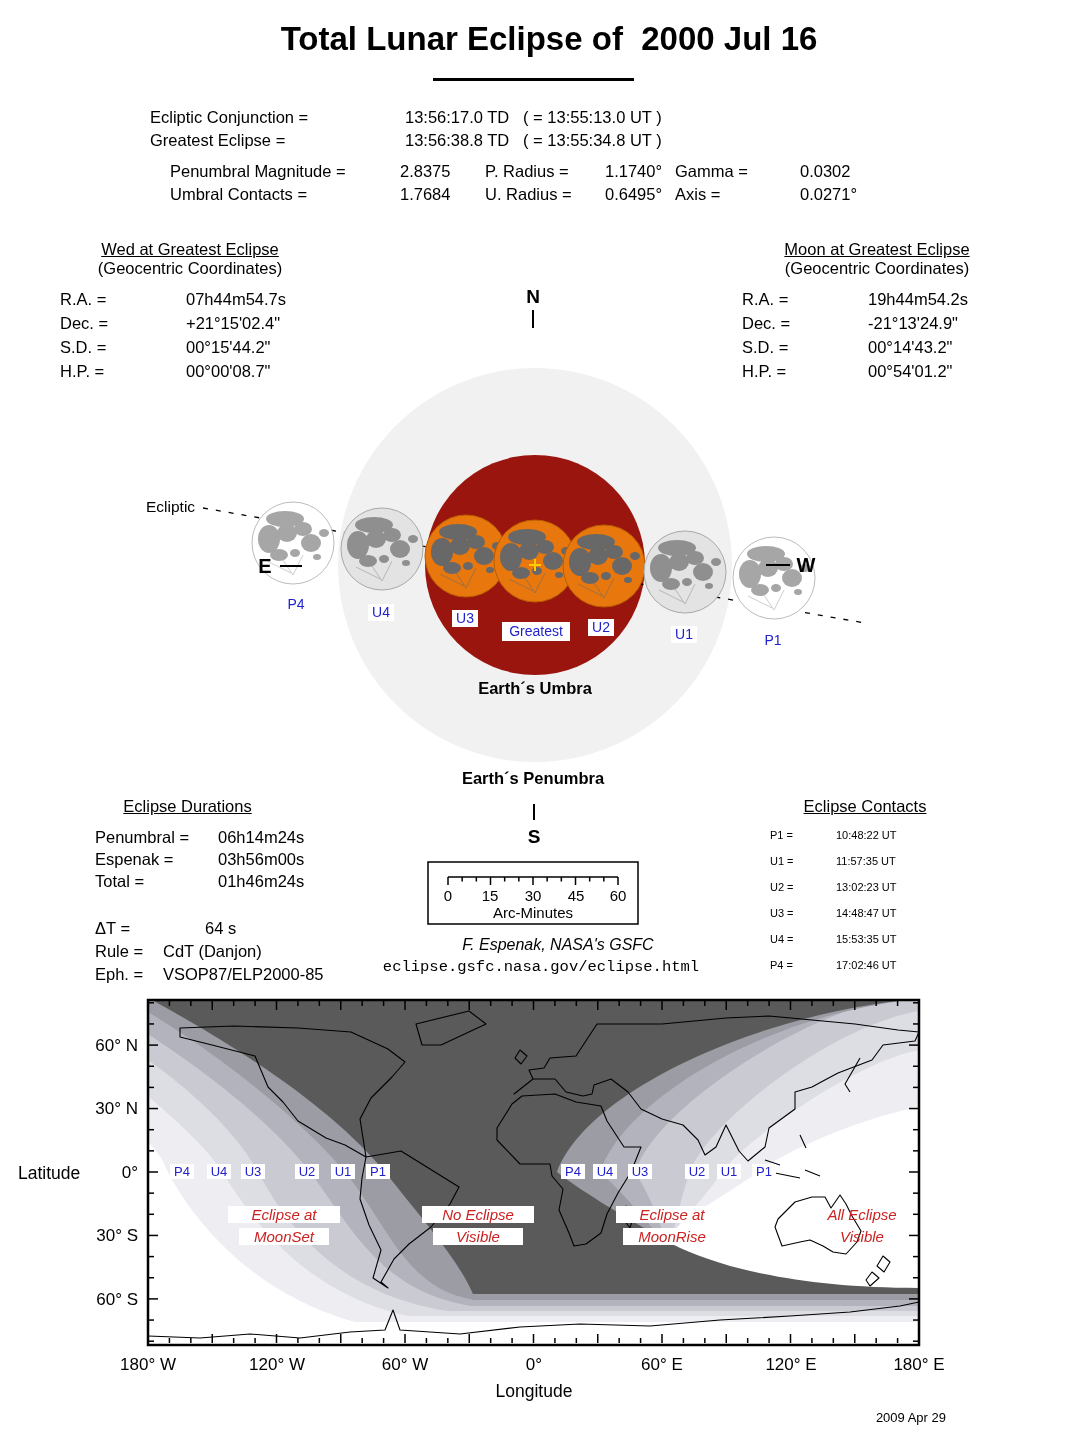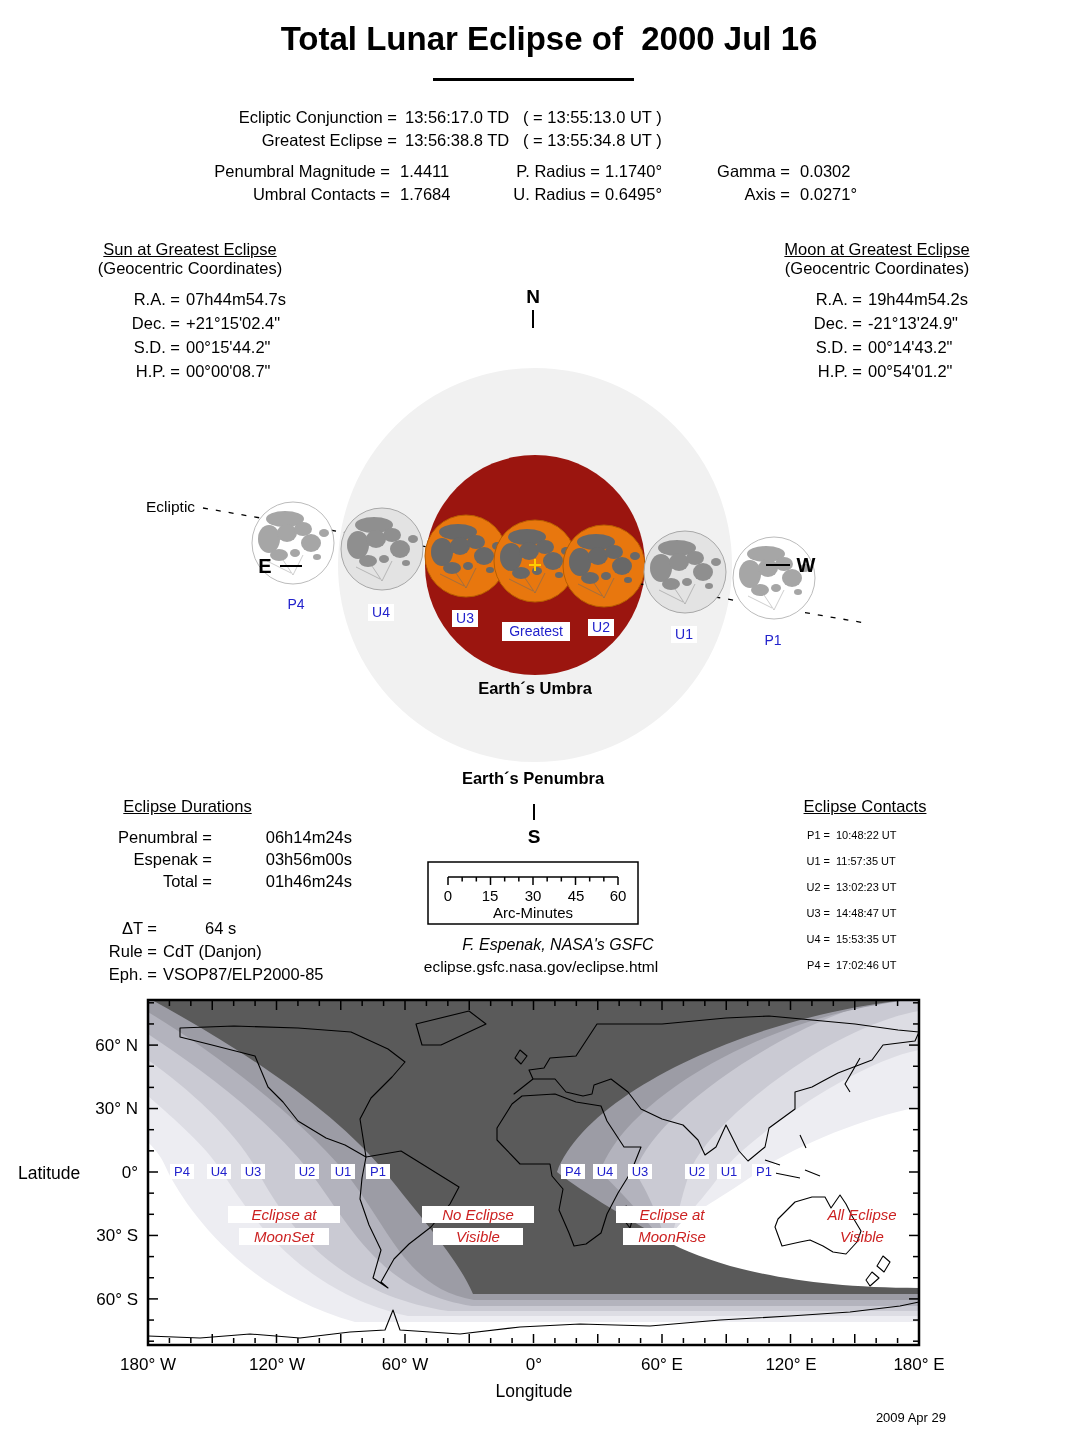--- a/index.html
+++ b/index.html
@@ -2,41 +2,41 @@
 <html><head>
 <meta charset="utf-8">
 <style>
   html,body{margin:0;padding:0;background:#fff;}
   .page{position:relative;width:1082px;height:1446px;background:#fff;overflow:hidden;
         font-family:"Liberation Sans","DejaVu Sans",sans-serif;color:#000;}
   .abs{position:absolute;}
   .title{left:8px;top:20px;width:1082px;text-align:center;font-size:33px;font-weight:bold;white-space:pre;}
   .title-rule{left:433px;top:78px;width:201px;height:3px;background:#000;}
   .grid{display:grid;}
-  .r{text-align:right;}
+  .r{}
   .l{text-align:left;white-space:pre;}
   .fs16{font-size:16.5px;line-height:23px;}
   .conj{left:150px;top:106px;grid-template-columns:247px 8px auto;}
   .mag{left:170px;top:160px;grid-template-columns:220px 95px 115px 75px 115px 90px;}
   .mag div{line-height:23px;}
   .saros{left:0;top:214px;width:1082px;text-align:center;font-size:16.5px;}
   .saros span{margin:0 21px;}
   .colhead{font-size:16.5px;font-weight:normal;text-align:center;text-decoration:underline;}
   .colsub{font-size:16.5px;text-align:center;}
   .coordgrid{grid-template-columns:120px 160px;font-size:16.5px;line-height:24px;}
   .coordgrid .l{padding-left:6px;}
   .durgrid{grid-template-columns:117px 140px;font-size:16.5px;line-height:22px;}
-  .durgrid .l{padding-left:6px;text-align:right;}
+  .durgrid .l{padding-left:6px;}
   .pargrid{grid-template-columns:62px 200px;font-size:16.5px;line-height:23px;}
   .pargrid .l{padding-left:6px;}
   .indent{padding-left:38px;margin-left:42px;}
   .congrid{grid-template-columns:60px 120px;font-size:11px;line-height:26px;}
   .congrid .l{padding-left:6px;}
   .credit1{left:17px;top:936px;width:1082px;text-align:center;font-style:italic;font-size:16px;}
-  .credit2{left:0;top:958px;width:1082px;text-align:center;font-size:15.5px;}
+  .credit2{left:0;top:958px;width:1082px;text-align:center;font-size:15.5px;font-family:Liberation Mono, monospace;}
   svg text{font-family:"Liberation Sans","DejaVu Sans",sans-serif;}
   .t-ecliptic{font-size:15.5px;}
   .t-dir{font-size:20px;font-weight:bold;}
   .t-ns{font-size:19px;font-weight:bold;}
   .t-earth{font-size:16.5px;font-weight:bold;}
   .t-bluelab{font-size:14px;fill:#2222cc;}
   .t-mapcon{font-size:13px;fill:#2222cc;}
   .t-zone{font-size:15px;font-style:italic;fill:#cc2222;}
   .t-axis{font-size:17.5px;}
   .t-tick{font-size:17px;}
@@ -65,35 +65,35 @@
     <div class="r">Ecliptic Conjunction =</div>
       <div></div>
     <div class="l">13:56:17.0 TD   ( = 13:55:13.0 UT )</div>
     <div class="r">Greatest Eclipse =</div>
       <div></div>
     <div class="l">13:56:38.8 TD   ( = 13:55:34.8 UT )</div>
   </div>
 
   <div class="abs grid mag fs16">
     <div class="r">Penumbral Magnitude =</div>
-    <div class="l" style="padding-left:10px">1.4411</div>
+    <div class="l" style="padding-left:10px">2.8375</div>
     <div class="r">P. Radius =</div>
     <div class="l" style="padding-left:5px">1.1740°</div>
     <div class="r">Gamma =</div>
     <div class="l" style="padding-left:10px">0.0302</div>
     <div class="r">Umbral Contacts =</div>
     <div class="l" style="padding-left:10px">1.7684</div>
     <div class="r">U. Radius =</div>
     <div class="l" style="padding-left:5px">0.6495°</div>
     <div class="r">Axis =</div>
     <div class="l" style="padding-left:10px">0.0271°</div>
   </div>
 
 
-  <div class="abs colhead" style="left:60px;top:240px;width:260px;">Sun at Greatest Eclipse</div>
+  <div class="abs colhead" style="left:60px;top:240px;width:260px;">Wed at Greatest Eclipse</div>
   <div class="abs colsub" style="left:60px;top:259px;width:260px;">(Geocentric Coordinates)</div>
   <div class="abs grid coordgrid" style="left:60px;top:287px;">
     <div class="r">R.A. =</div>
       <div class="l">07h44m54.7s</div>
     <div class="r">Dec. =</div>
       <div class="l">+21°15'02.4"</div>
     <div class="r">S.D. =</div>
       <div class="l">00°15'44.2"</div>
     <div class="r">H.P. =</div>
       <div class="l">00°00'08.7"</div>

